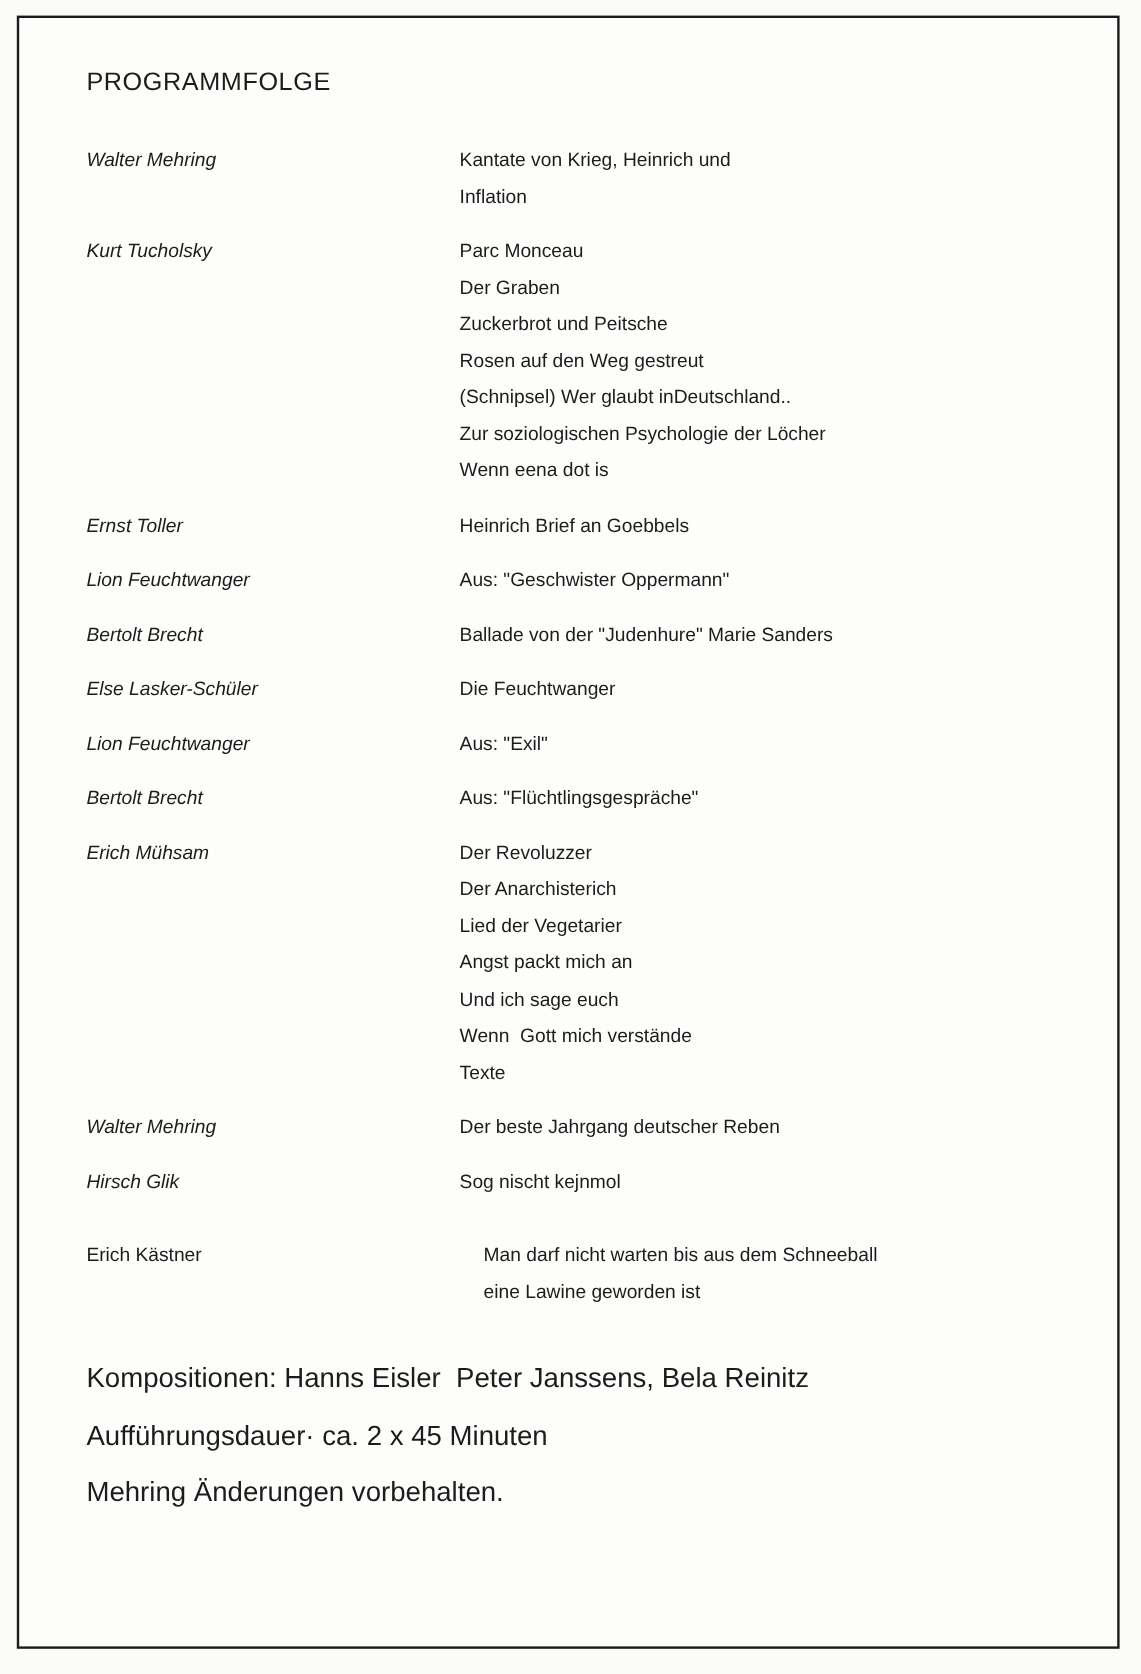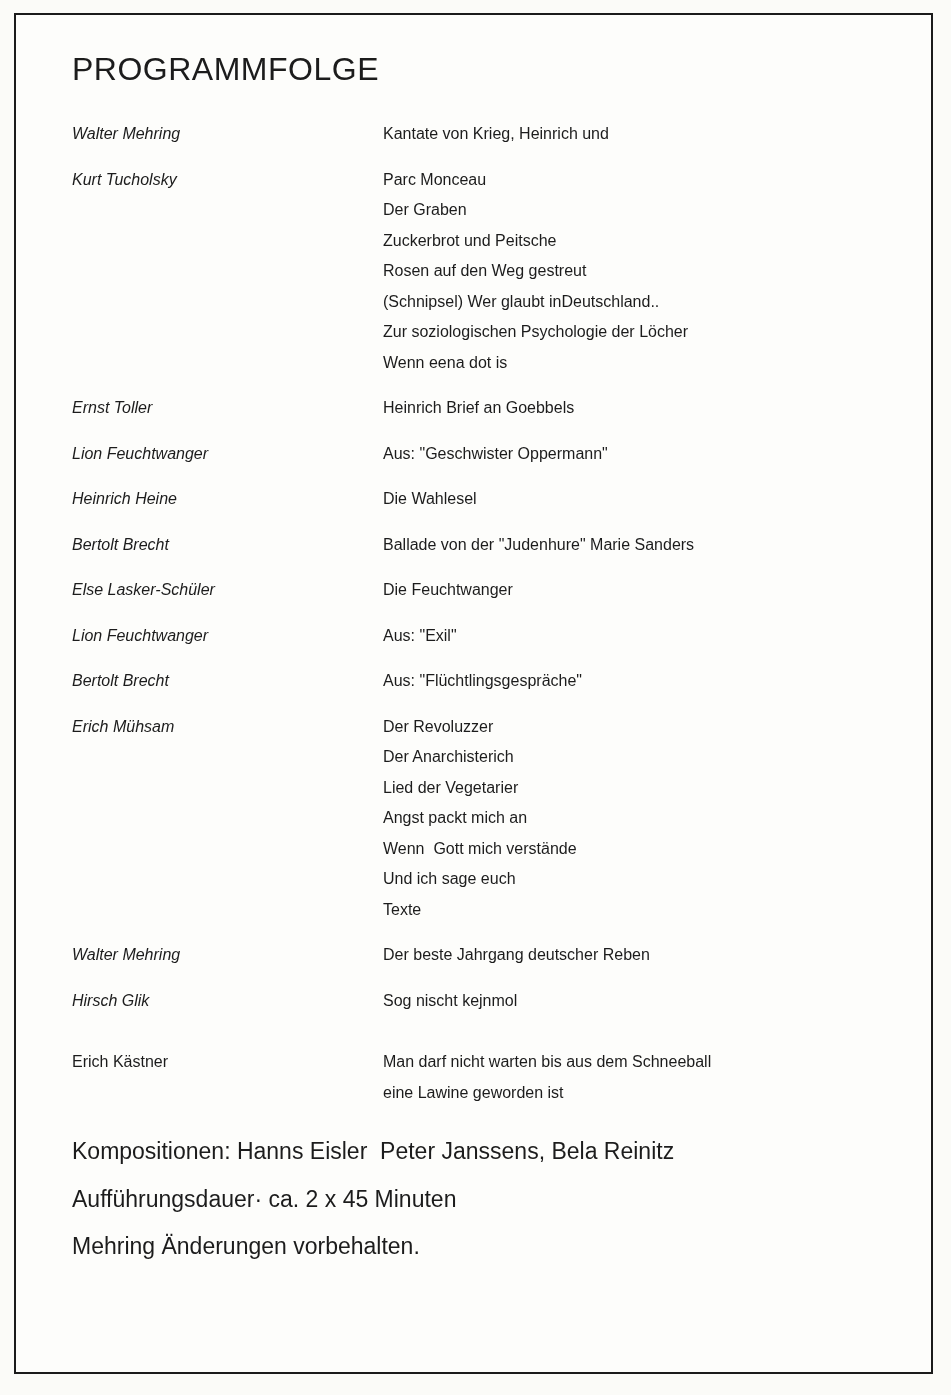--- a/index.html
+++ b/index.html
@@ -30,77 +30,79 @@
   }
   .content {
     position: absolute;
     top: 13px;
     left: 14px;
     width: 919px;
     box-sizing: border-box;
     padding: 40px 40px 0 58px;
   }
   .doc-title {
-    font-size: 32px;
+    font-size: 21px;
     line-height: 32px;
     letter-spacing: 0.5px;
     font-weight: 400;
     white-space: pre-wrap;
   }
   .rows {
     margin-top: 34px;
     font-size: 16px;
     line-height: 30.5px;
   }
   .row {
     display: flex;
     margin-bottom: 15px;
   }
   .row.extra-gap {
     margin-top: 31px;
+    gap: 20px;
   }
   .author {
     width: 311px;
     flex: 0 0 311px;
     font-style: italic;
     white-space: pre-wrap;
   }
   .author.roman {
     font-style: normal;
   }
   .works {
     flex: 1 1 auto;
   }
   .work-line {
     white-space: pre-wrap;
   }
   .italic {
   }
   .footer {
-    margin-top: 28px;
+    margin-top: 40px;
     font-size: 23px;
     line-height: 30.5px;
   }
   .footer-line {
     margin-bottom: 17px;
     white-space: pre-wrap;
   }
 </style>
 </head>
 <body>
 
 <div class="scan-surface">
   <div class="page-border"></div>
   <div class="content">
     <div class="doc-title">PROGRAMMFOLGE</div>
     <div class="rows" id="program-rows">
   <div class="row">
     <div class="author">Walter Mehring</div>
     <div class="works">
             <div class="work-line">Kantate von Krieg, Heinrich und</div>
+            <div class="work-line">Inflation</div>
           </div>
   </div>
 
   <div class="row">
     <div class="author">Kurt Tucholsky</div>
     <div class="works">
             <div class="work-line">Parc Monceau</div>
             <div class="work-line">Der Graben</div>
             <div class="work-line">Zuckerbrot und Peitsche</div>
             <div class="work-line">Rosen auf den Weg gestreut</div>
@@ -117,26 +119,20 @@
           </div>
   </div>
 
   <div class="row">
     <div class="author">Lion Feuchtwanger</div>
     <div class="works">
             <div class="work-line">Aus: "Geschwister Oppermann"</div>
           </div>
   </div>
 
-  <div class="row">
-    <div class="author">Heinrich Heine</div>
-    <div class="works">
-            <div class="work-line">Die Wahlesel</div>
-          </div>
-  </div>
 
   <div class="row">
     <div class="author">Bertolt Brecht</div>
     <div class="works">
             <div class="work-line">Ballade von der "Judenhure" Marie Sanders</div>
           </div>
   </div>
 
 
   <div class="row">
@@ -160,22 +156,22 @@
           </div>
   </div>
 
   <div class="row">
     <div class="author">Erich Mühsam</div>
     <div class="works">
             <div class="work-line">Der Revoluzzer</div>
             <div class="work-line">Der Anarchisterich</div>
             <div class="work-line">Lied der Vegetarier</div>
             <div class="work-line">Angst packt mich an</div>
+            <div class="work-line">Und ich sage euch</div>
             <div class="work-line">Wenn  Gott mich verstände</div>
-            <div class="work-line">Und ich sage euch</div>
             <div class="work-line">Texte</div>
           </div>
   </div>
 
   <div class="row">
     <div class="author">Walter Mehring</div>
     <div class="works">
             <div class="work-line">Der beste Jahrgang deutscher Reben</div>
           </div>
   </div>

